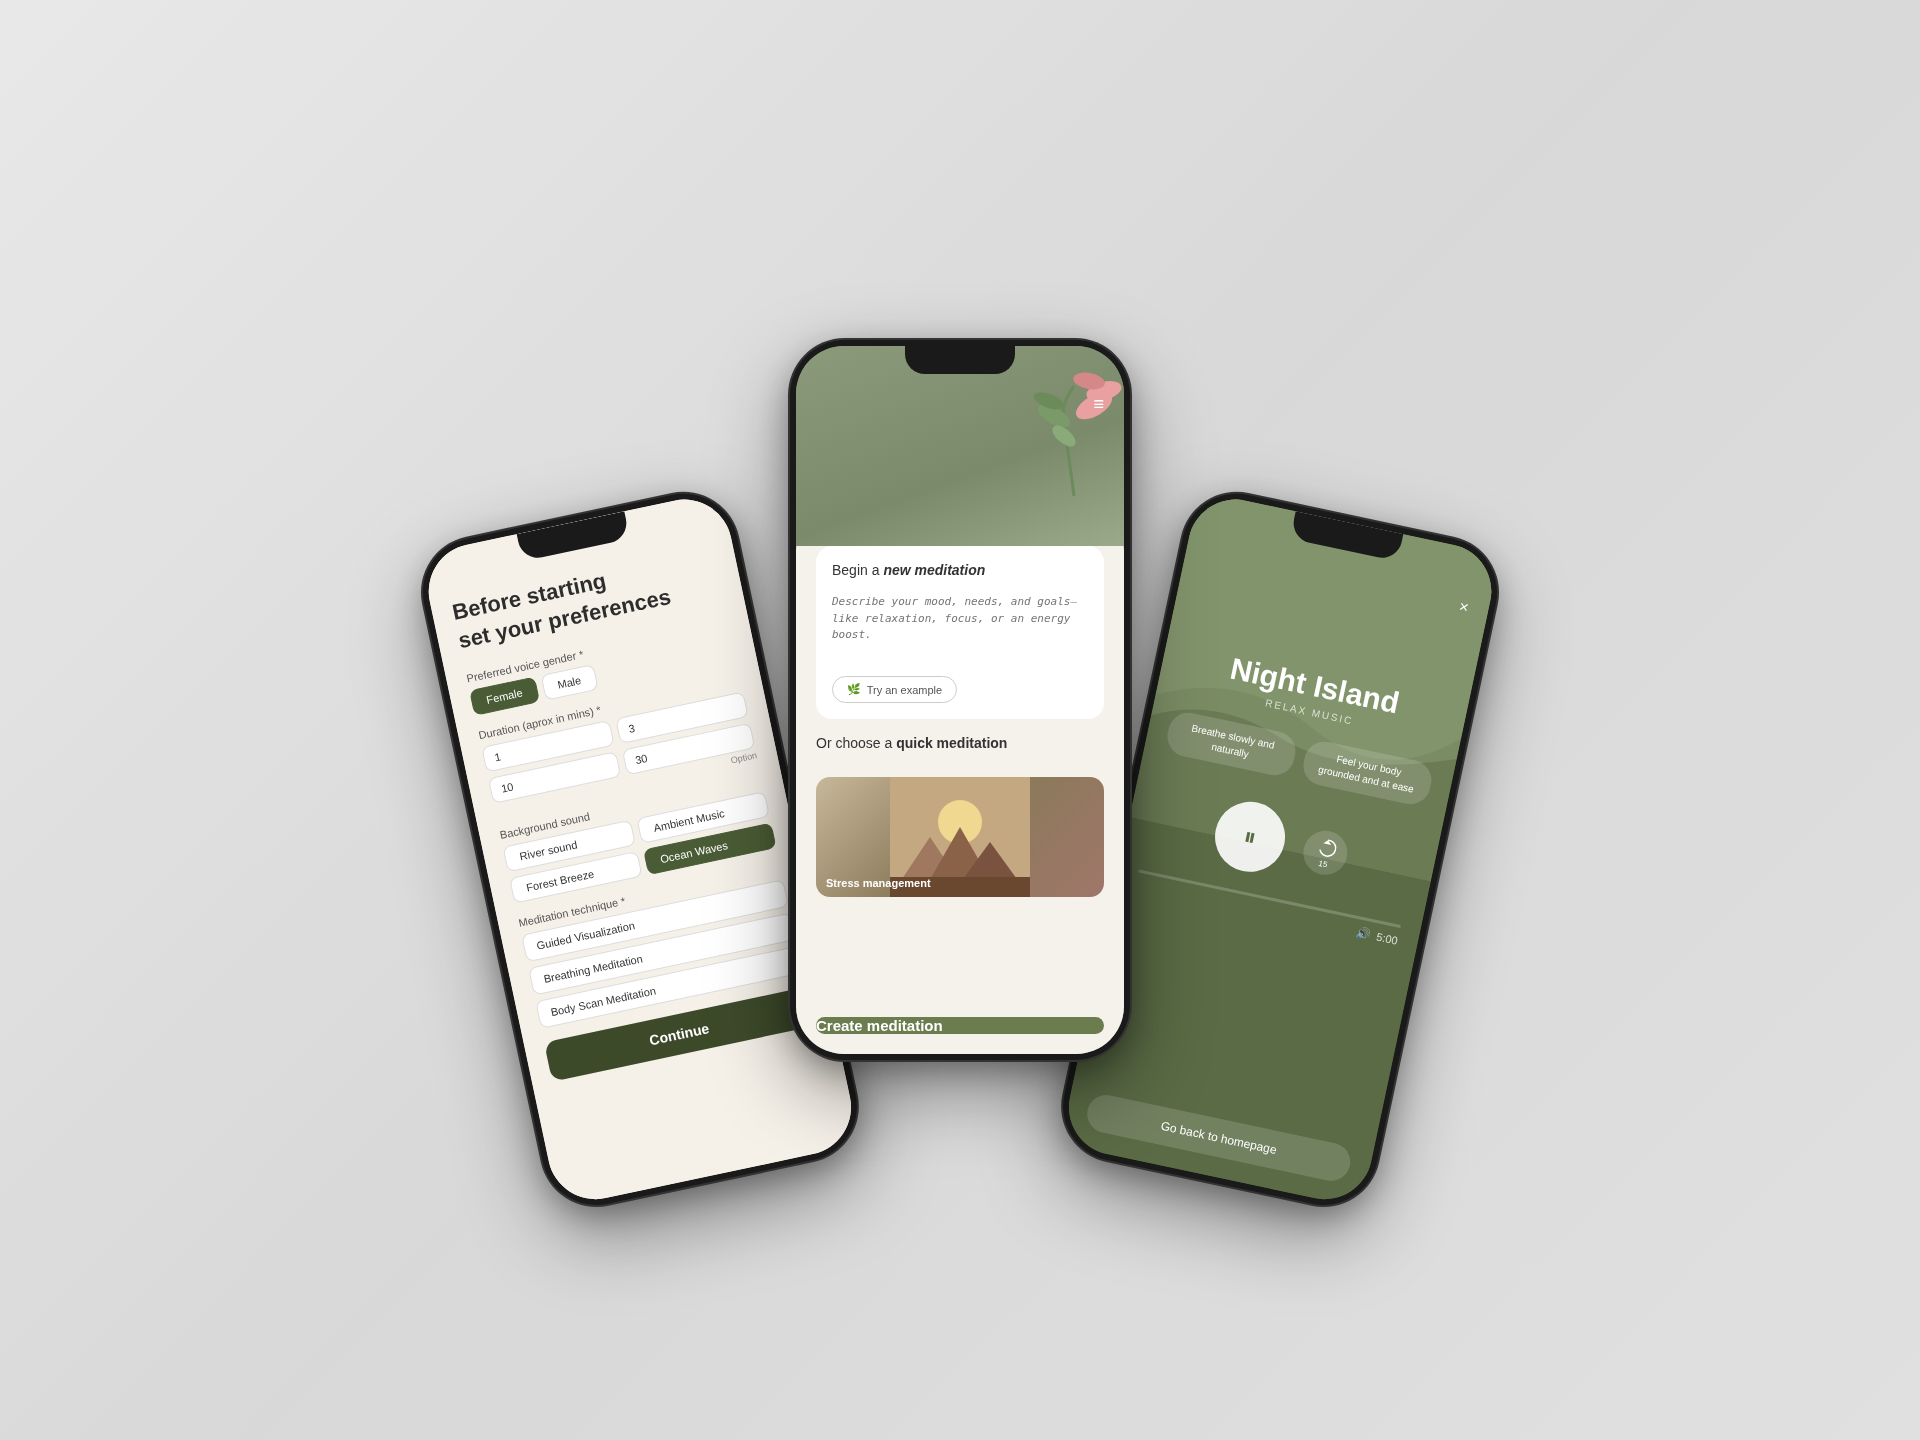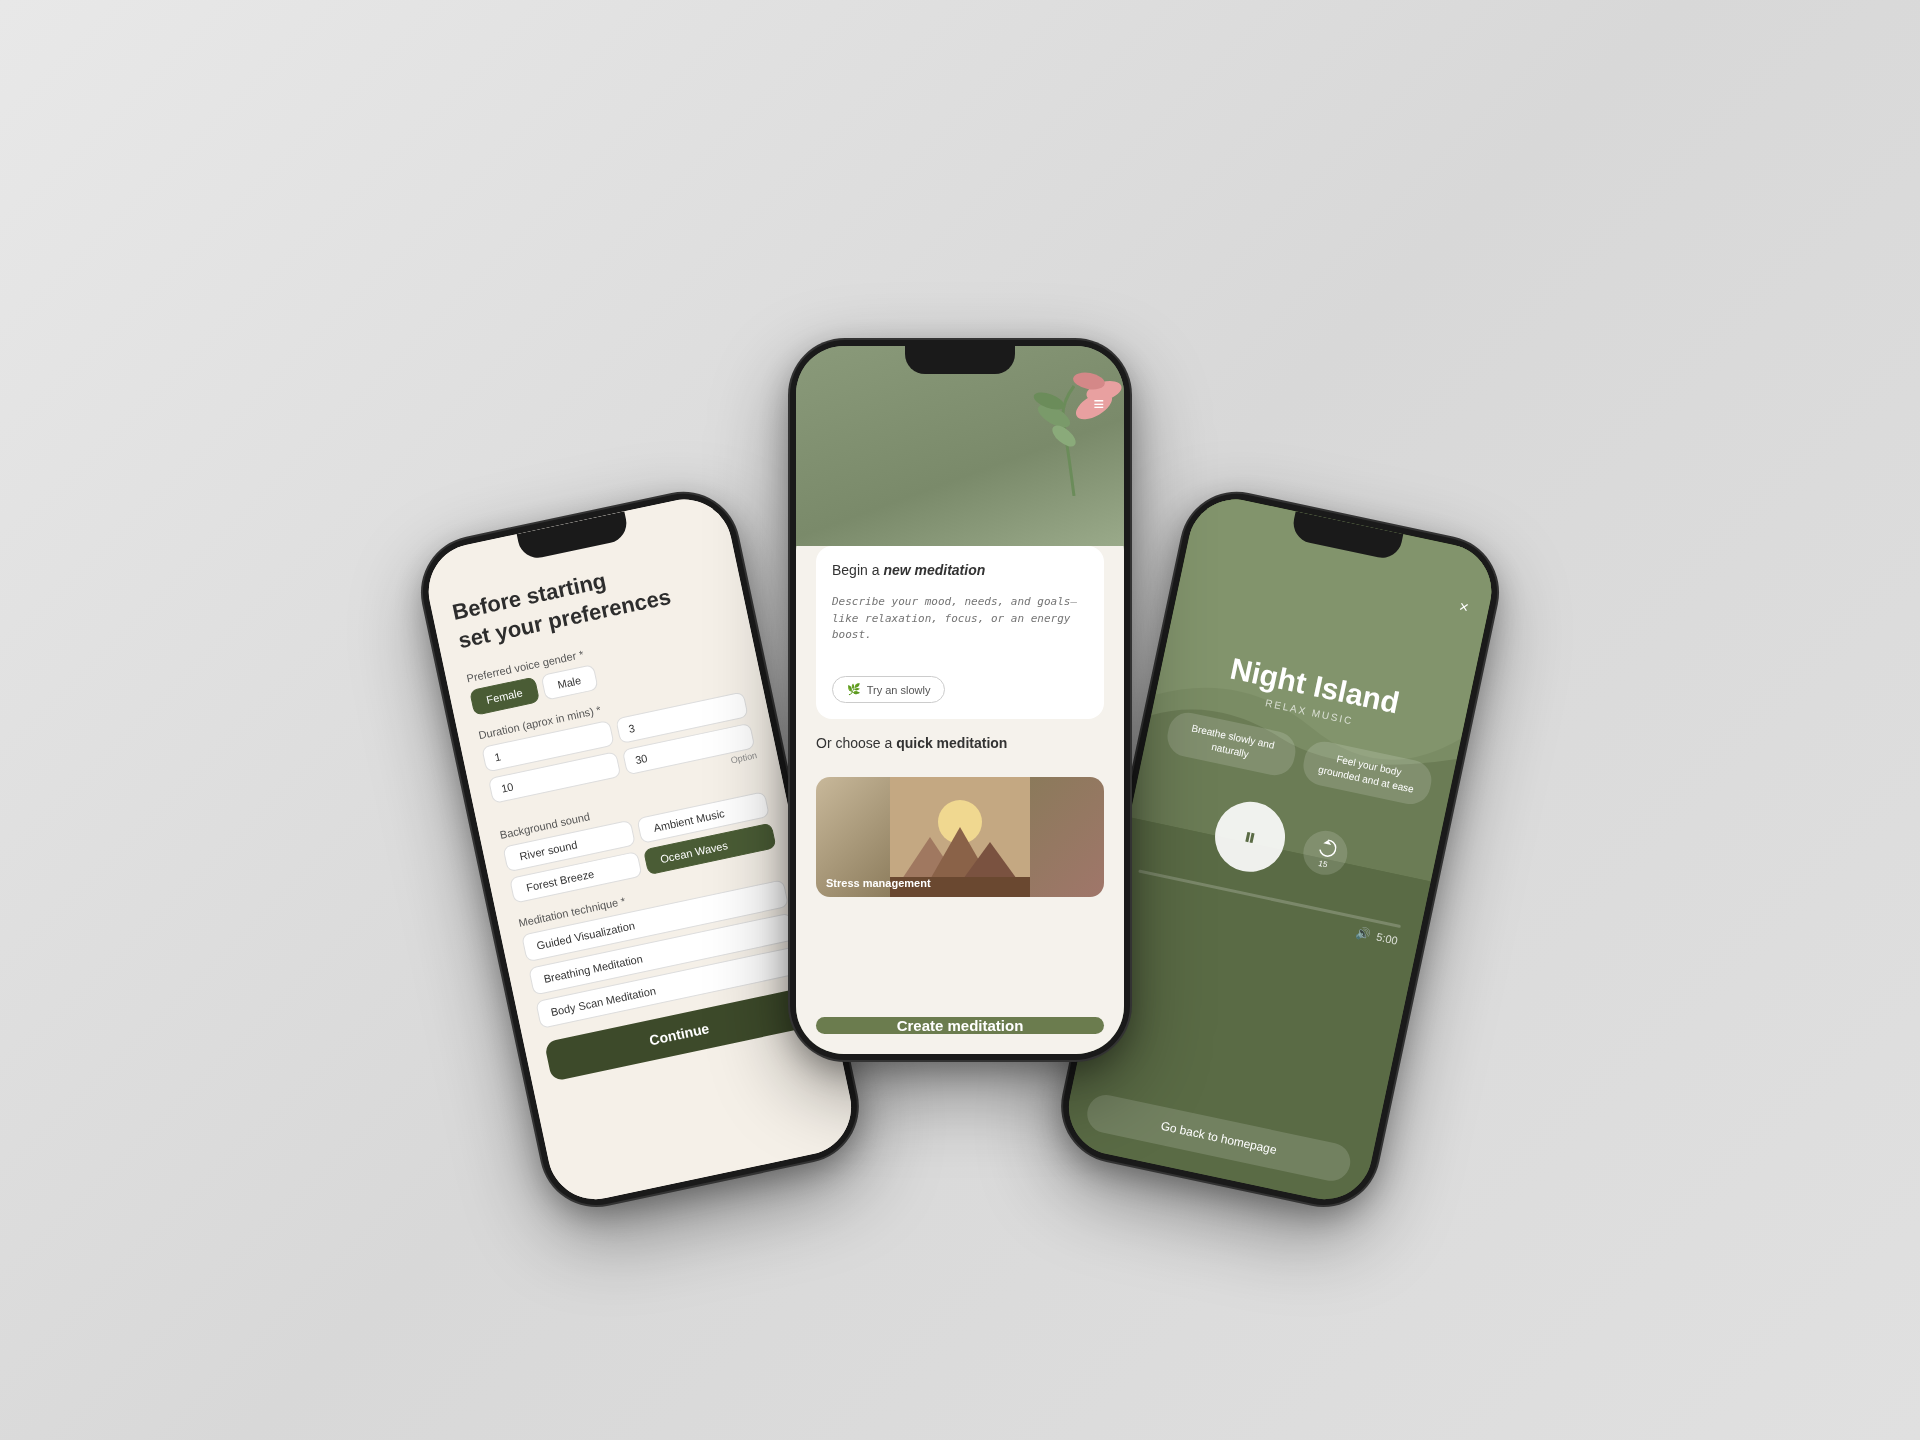--- a/index.html
+++ b/index.html
@@ -334,21 +334,21 @@
       overflow: hidden;
     }
 
     .create-btn {
       width: 100%;
       background: #6b7c4e;
       color: white;
       border-radius: 14px;
       font-size: 15px;
       font-weight: 600;
-      text-align: center;
+      text-align: left;
     }
 
     
     .phone-right {
       width: 320px;
       height: 680px;
       transform: rotate(12deg) translateX(340px) translateY(60px);
       z-index: 2;
     }
 
@@ -603,21 +603,21 @@
         <div class="main-content">
 
           <div class="new-meditation-section">
             <div class="new-meditation-title">
               <span>Begin a</span>
               <strong>new meditation</strong>
             </div>
             <textarea class="meditation-textarea" placeholder="Describe your mood, needs, and goals—like relaxation, focus, or an energy boost." style=""></textarea>
             <div class="try-example-btn">
               <span>🌿</span>
-              <span>Try an slowly</span>
+              <span>Try an example</span>
             </div>
           </div>
 
           <div class="quick-meditation-section">
             <div class="quick-title">
               <span>Or choose a</span>
               <strong>quick meditation</strong>
             </div>
             <div class="quick-cards">
 

